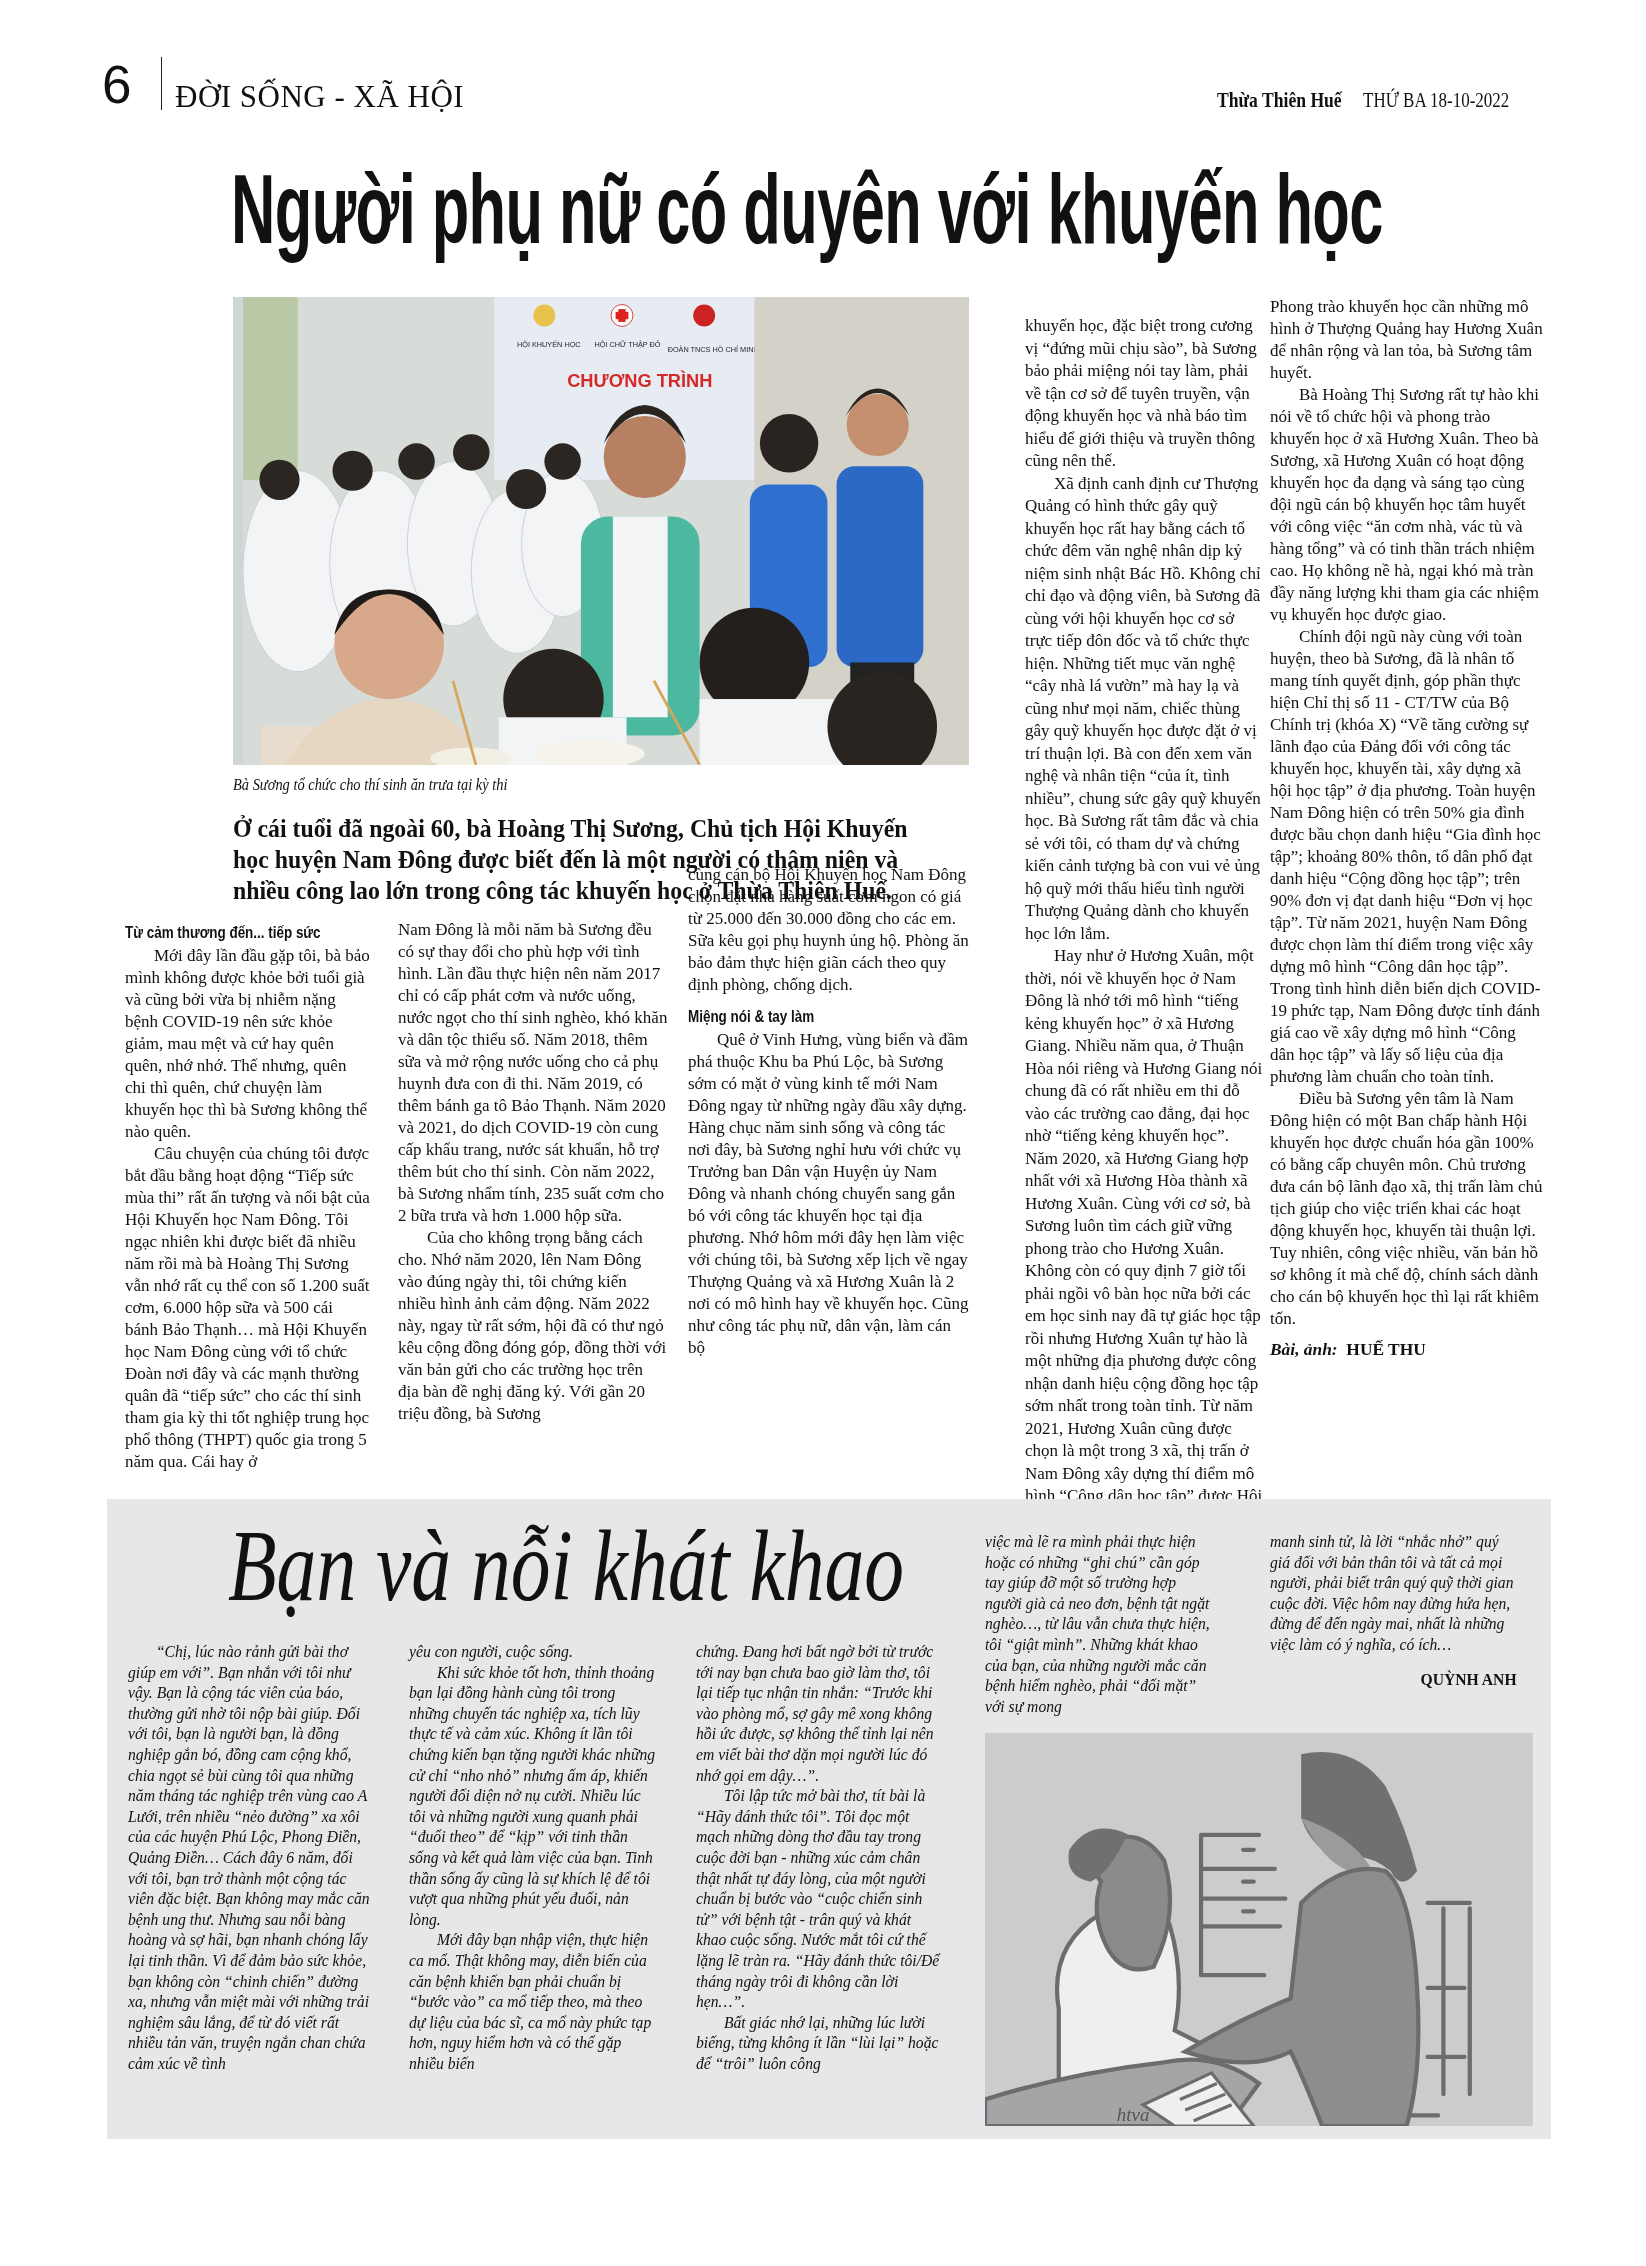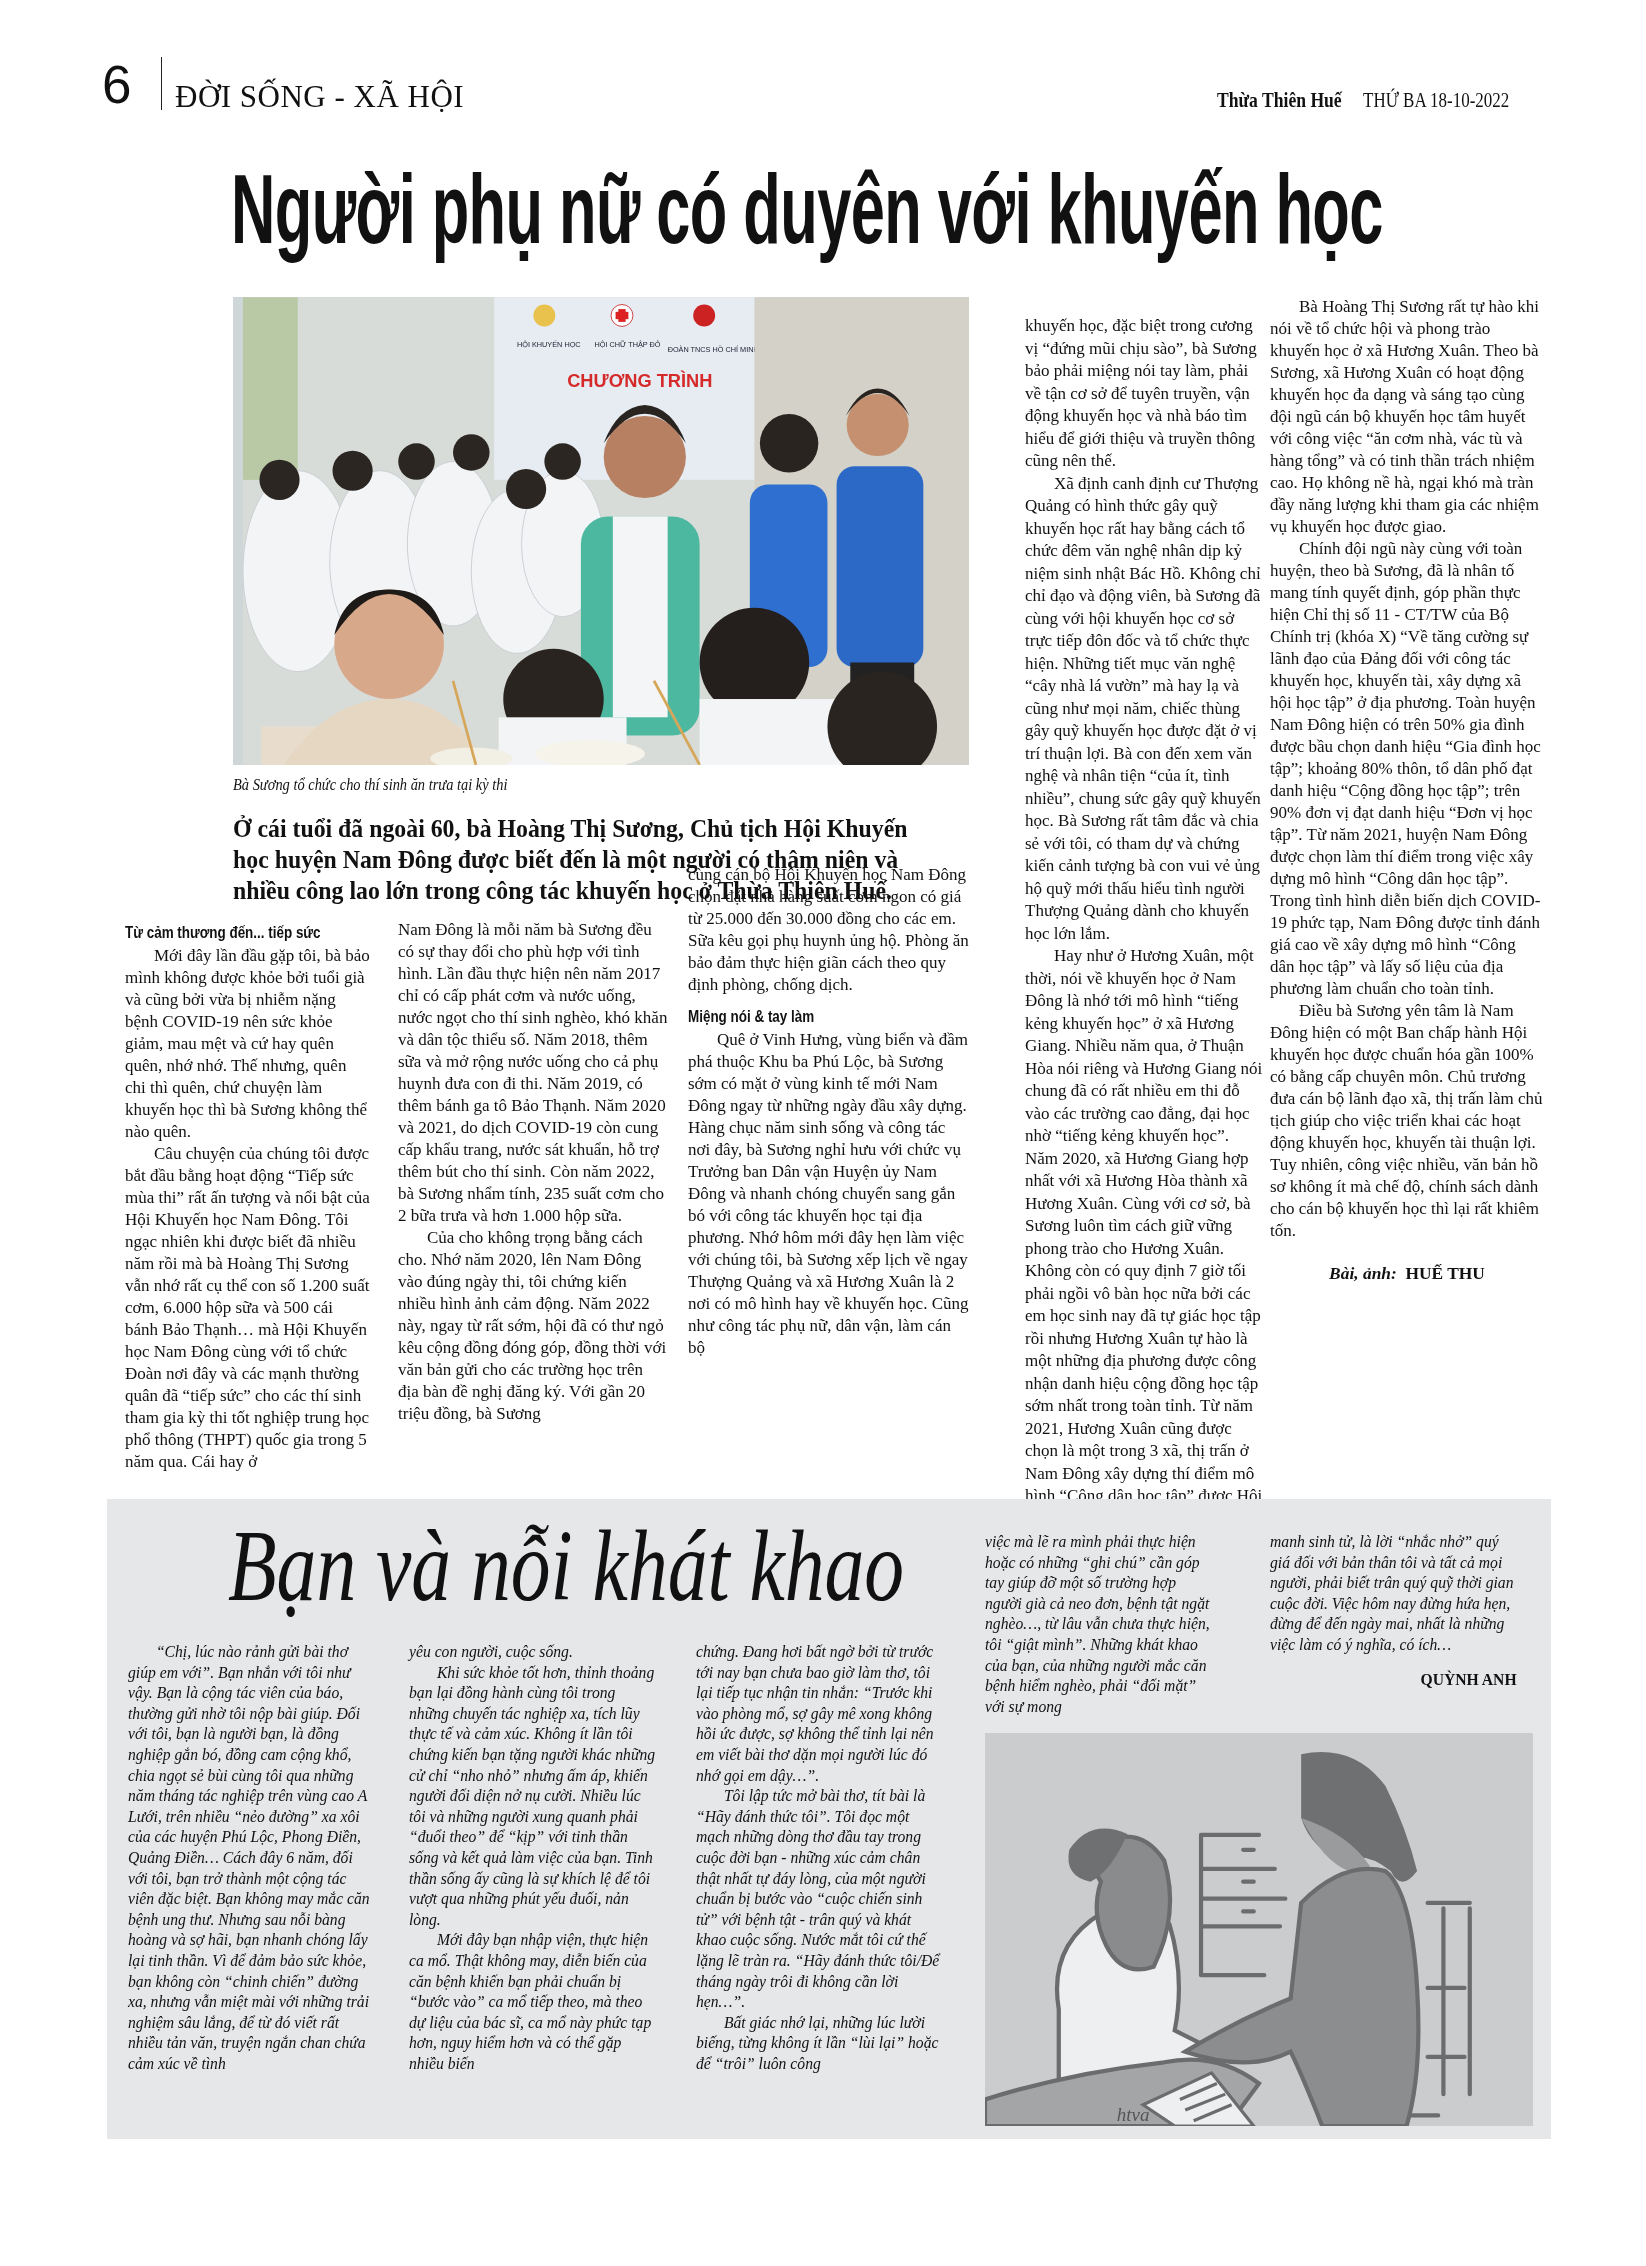--- a/index.html
+++ b/index.html
@@ -11,21 +11,21 @@
   .paper { left:1217px; top:87px; font-family:"Liberation Serif", serif; font-weight:700; font-size:22px; transform:scaleX(0.8); transform-origin:left; }
   .date { left:1363px; top:89px; font-size:20px; transform:scaleX(0.85); transform-origin:left; }
   .headline { left:231px; top:154px; width:1325px; font-family:"Liberation Sans", sans-serif; font-weight:700; font-size:99px; line-height:110px; white-space:nowrap; transform:scaleX(0.62); transform-origin:left top; letter-spacing:-0.9px; }
   .photo { left:233px; top:297px; width:726px; height:468px; overflow:hidden; background:#cfd6d8;padding-left:10px; }
   .caption { left:233px; top:775px; font-style:italic; font-size:16.4px; transform:scaleX(0.88); transform-origin:left; }
   .lead { left:233px; top:813px; width:768px; font-weight:700; font-size:25.6px; line-height:31px; transform:scaleX(0.93); transform-origin:left top; }
   .col { position:absolute; font-size:17px; line-height:22px; text-align:left; }
   .col p { margin:0; text-indent:29px; }
   .col p.noind { text-indent:0; }
   .subhead { font-family:"Liberation Sans", sans-serif; font-weight:700; font-size:16.4px; transform:scaleX(0.82); transform-origin:left; white-space:nowrap; margin:1.8px 0 1.8px 0; }
-  .byline { font-size:17.4px; text-align:center; margin-top:20px; }
+  .byline { font-size:17.4px; text-align:left; margin-top:8px; }
   .byline i { font-weight:700; }
   .box { left:107px; top:1499px; width:1444px; height:640px; background:#e6e7e9; }
   .box-title { left:228px; top:1506px; font-family:"Liberation Serif", serif; font-style:italic; font-size:102px; line-height:119px; transform:scaleX(0.78); transform-origin:left top; white-space:nowrap; }
   .icol { position:absolute; font-style:italic; font-size:17.4px; line-height:20.6px; transform:scaleX(0.9); transform-origin:left top; }
   .icol p { margin:0; text-indent:31px; }
   .icol p.noind { text-indent:0; }
   .author2 { font-style:normal; font-weight:700; text-align:right; margin-top:14.6px; }
   .illus { left:985px; top:1733px; width:548px; height:393px; background:#eab308; overflow:hidden; }
 </style>
 </head>
@@ -119,20 +119,21 @@
   <p>Quê ở Vinh Hưng, vùng biển và đầm phá thuộc Khu ba Phú Lộc, bà Sương sớm có mặt ở vùng kinh tế mới Nam Đông ngay từ những ngày đầu xây dựng. Hàng chục năm sinh sống và công tác nơi đây, bà Sương nghỉ hưu với chức vụ Trưởng ban Dân vận Huyện ủy Nam Đông và nhanh chóng chuyển sang gắn bó với công tác khuyến học tại địa phương. Nhớ hôm mới đây hẹn làm việc với chúng tôi, bà Sương xếp lịch về ngay Thượng Quảng và xã Hương Xuân là 2 nơi có mô hình hay về khuyến học. Cũng như công tác phụ nữ, dân vận, làm cán bộ</p>
 </div>
 
 <div class="col" style="left:1025px; top:296px; width:239px; line-height:22.5px;margin-top:19px;">
   <p class="noind">khuyến học, đặc biệt trong cương vị “đứng mũi chịu sào”, bà Sương bảo phải miệng nói tay làm, phải về tận cơ sở để tuyên truyền, vận động khuyến học và nhà báo tìm hiểu để giới thiệu và truyền thông cũng nên thế.</p>
   <p>Xã định canh định cư Thượng Quảng có hình thức gây quỹ khuyến học rất hay bằng cách tổ chức đêm văn nghệ nhân dịp kỷ niệm sinh nhật Bác Hồ. Không chỉ chỉ đạo và động viên, bà Sương đã cùng với hội khuyến học cơ sở trực tiếp đôn đốc và tổ chức thực hiện. Những tiết mục văn nghệ “cây nhà lá vườn” mà hay lạ và cũng như mọi năm, chiếc thùng gây quỹ khuyến học được đặt ở vị trí thuận lợi. Bà con đến xem văn nghệ và nhân tiện “của ít, tình nhiều”, chung sức gây quỹ khuyến học. Bà Sương rất tâm đắc và chia sẻ với tôi, có tham dự và chứng kiến cảnh tượng bà con vui vẻ ủng hộ quỹ mới thấu hiểu tình người Thượng Quảng dành cho khuyến học lớn lắm.</p>
   <p>Hay như ở Hương Xuân, một thời, nói về khuyến học ở Nam Đông là nhớ tới mô hình “tiếng kẻng khuyến học” ở xã Hương Giang. Nhiều năm qua, ở Thuận Hòa nói riêng và Hương Giang nói chung đã có rất nhiều em thi đỗ vào các trường cao đẳng, đại học nhờ “tiếng kẻng khuyến học”. Năm 2020, xã Hương Giang hợp nhất với xã Hương Hòa thành xã Hương Xuân. Cùng với cơ sở, bà Sương luôn tìm cách giữ vững phong trào cho Hương Xuân. Không còn có quy định 7 giờ tối phải ngồi vô bàn học nữa bởi các em học sinh nay đã tự giác học tập rồi nhưng Hương Xuân tự hào là một những địa phương được công nhận danh hiệu cộng đồng học tập sớm nhất trong toàn tỉnh. Từ năm 2021, Hương Xuân cũng được chọn là một trong 3 xã, thị trấn ở Nam Đông xây dựng thí điểm mô hình “Công dân học tập” được Hội Khuyến học tỉnh đánh giá cao.</p>
 </div>
 
 <div class="col" style="left:1270px; top:296px; width:274px; line-height:22px;">
+  <p class="noind">Phong trào khuyến học cần những mô hình ở Thượng Quảng hay Hương Xuân để nhân rộng và lan tỏa, bà Sương tâm huyết.</p>
   <p>Bà Hoàng Thị Sương rất tự hào khi nói về tổ chức hội và phong trào khuyến học ở xã Hương Xuân. Theo bà Sương, xã Hương Xuân có hoạt động khuyến học đa dạng và sáng tạo cùng đội ngũ cán bộ khuyến học tâm huyết với công việc “ăn cơm nhà, vác tù và hàng tổng” và có tinh thần trách nhiệm cao. Họ không nề hà, ngại khó mà tràn đầy năng lượng khi tham gia các nhiệm vụ khuyến học được giao.</p>
   <p>Chính đội ngũ này cùng với toàn huyện, theo bà Sương, đã là nhân tố mang tính quyết định, góp phần thực hiện Chỉ thị số 11 - CT/TW của Bộ Chính trị (khóa X) “Về tăng cường sự lãnh đạo của Đảng đối với công tác khuyến học, khuyến tài, xây dựng xã hội học tập” ở địa phương. Toàn huyện Nam Đông hiện có trên 50% gia đình được bầu chọn danh hiệu “Gia đình học tập”; khoảng 80% thôn, tổ dân phố đạt danh hiệu “Cộng đồng học tập”; trên 90% đơn vị đạt danh hiệu “Đơn vị học tập”. Từ năm 2021, huyện Nam Đông được chọn làm thí điểm trong việc xây dựng mô hình “Công dân học tập”. Trong tình hình diễn biến dịch COVID-19 phức tạp, Nam Đông được tỉnh đánh giá cao về xây dựng mô hình “Công dân học tập” và lấy số liệu của địa phương làm chuẩn cho toàn tỉnh.</p>
   <p>Điều bà Sương yên tâm là Nam Đông hiện có một Ban chấp hành Hội khuyến học được chuẩn hóa gần 100% có bằng cấp chuyên môn. Chủ trương đưa cán bộ lãnh đạo xã, thị trấn làm chủ tịch giúp cho việc triển khai các hoạt động khuyến học, khuyến tài thuận lợi. Tuy nhiên, công việc nhiều, văn bản hồ sơ không ít mà chế độ, chính sách dành cho cán bộ khuyến học thì lại rất khiêm tốn.</p>
   <div class="byline">
     <i>Bài, ảnh:</i>&nbsp;
     <b>HUẾ THU</b>
   </div>
 </div>
 
 <div class="abs box"></div>

